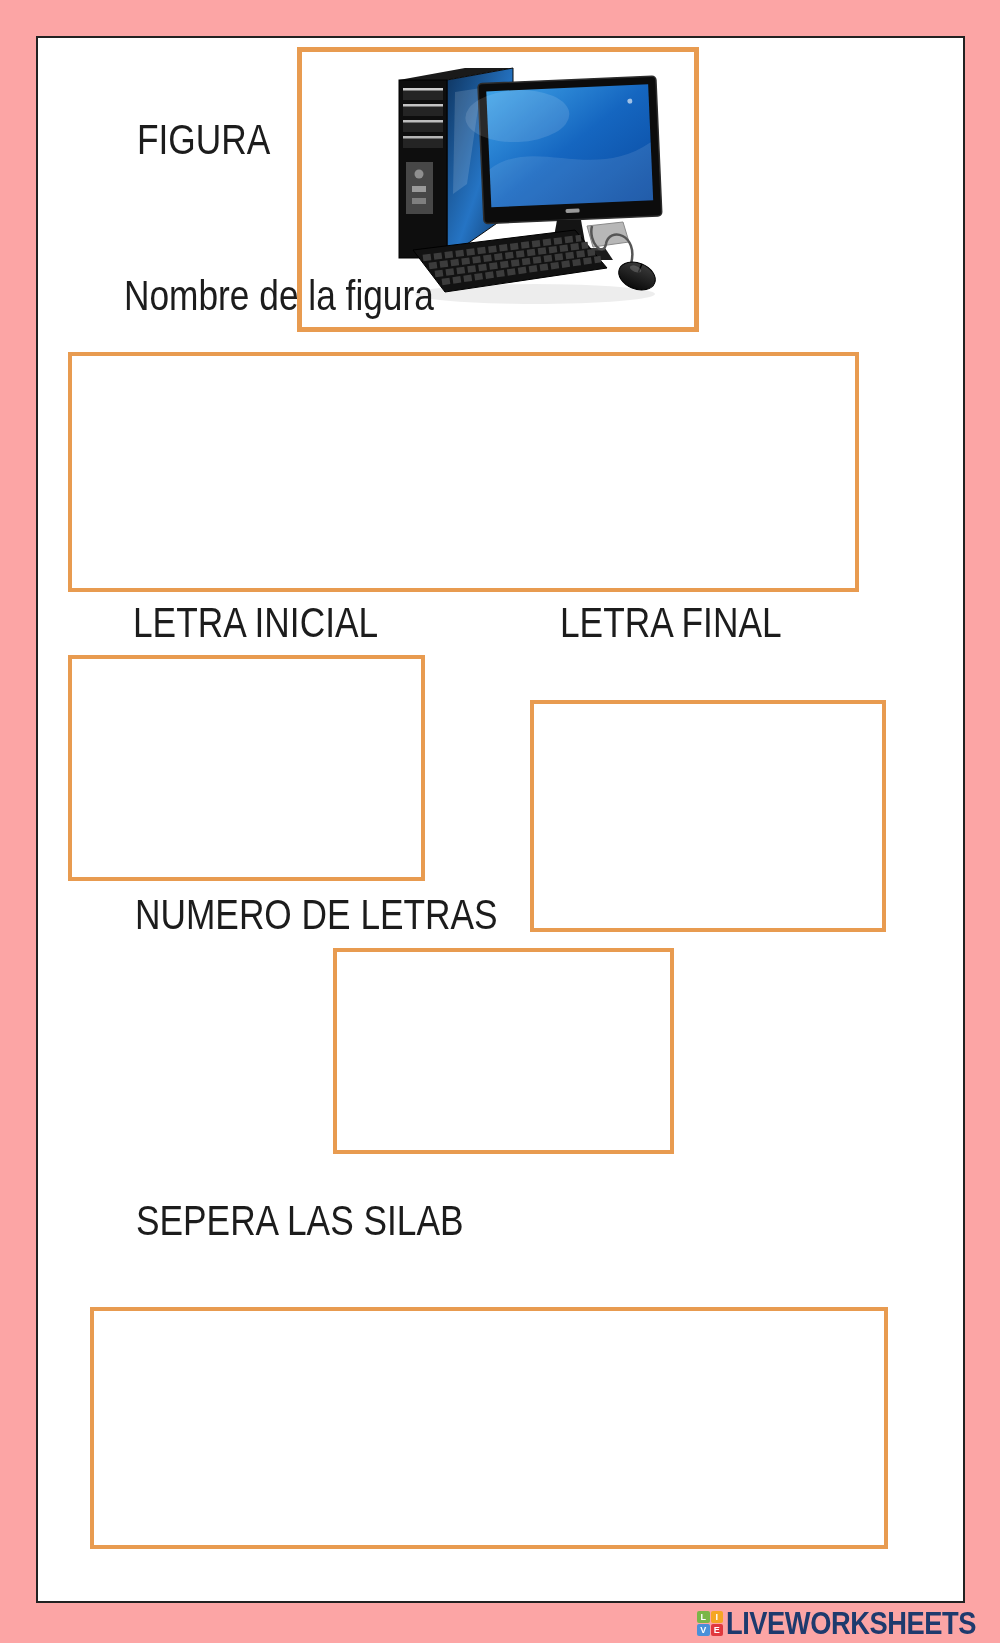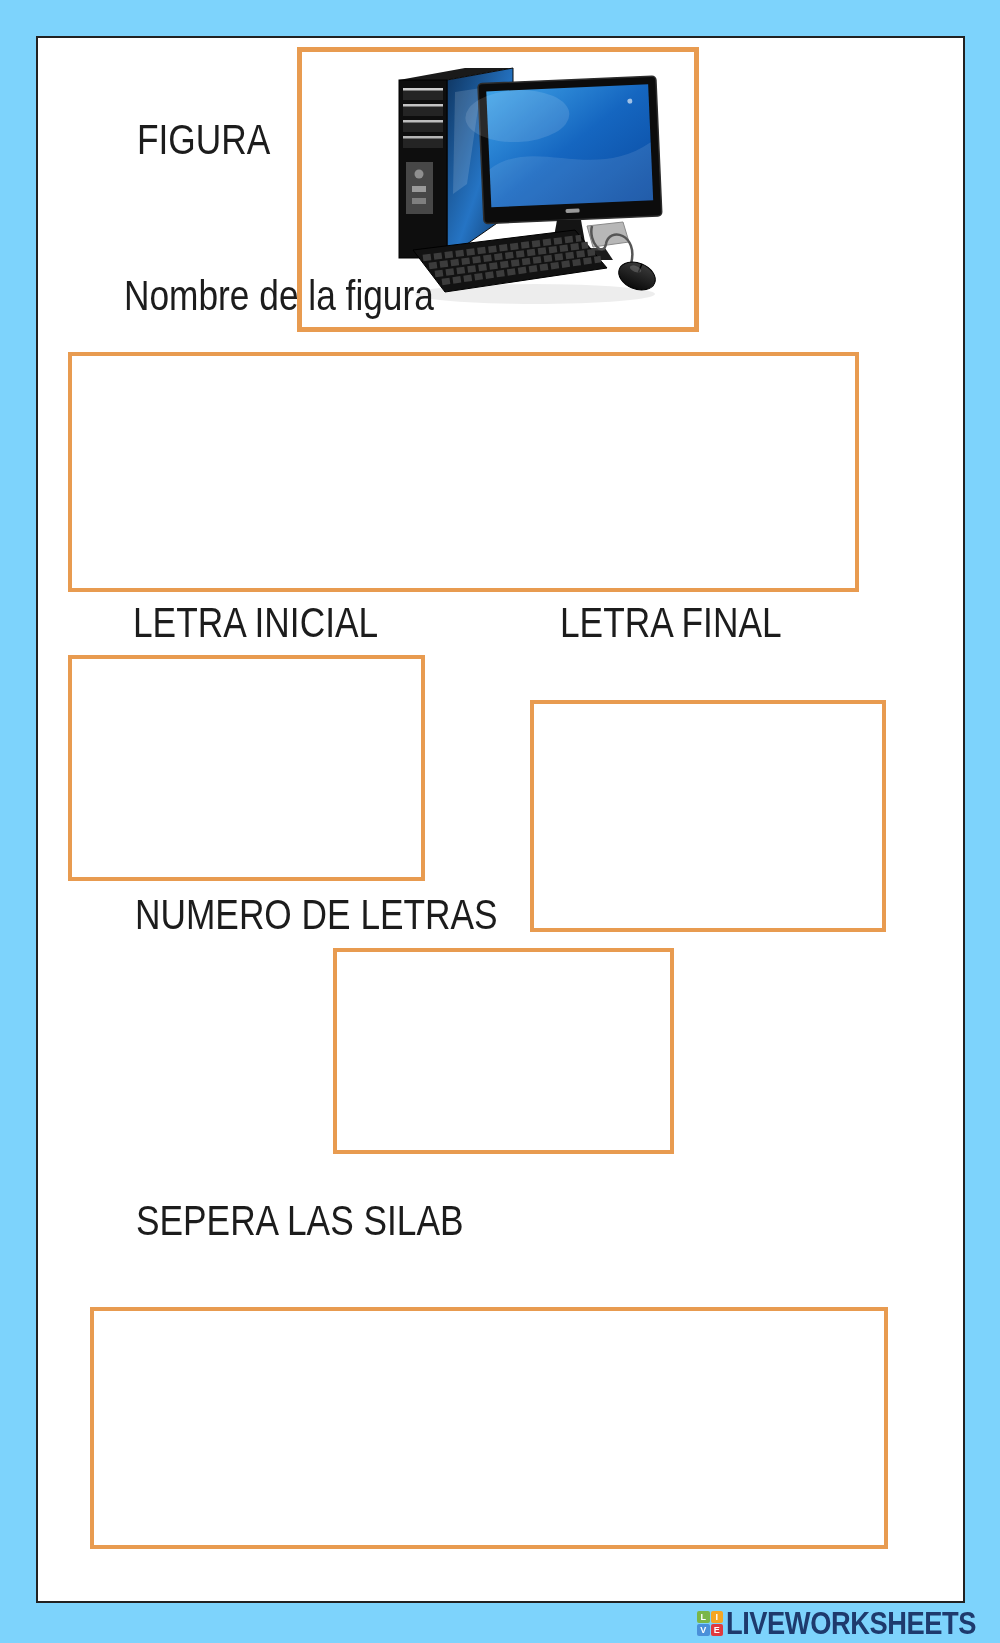--- a/index.html
+++ b/index.html
@@ -1,17 +1,17 @@
 <!DOCTYPE html>
 <html><head>
 <meta charset="utf-8">
 <style>
   html,body{margin:0;padding:0;background:#ffffff;}
   #canvas{
-    position:relative;width:1000px;height:1643px;background:#7dd3fc;
+    position:relative;width:1000px;height:1643px;background:#fca5a5;
     font-family:"Liberation Sans", sans-serif;overflow:hidden;
   }
   
   .page-border{
     position:absolute;left:36px;top:36px;width:925px;height:1563px;
     border:2px solid #222222;background:#ffffff;
   }
   
   .obox{position:absolute;border:4px solid #E89B50;background:transparent;}
   #computer-box{left:297px;top:47px;width:392px;height:275px;border-width:5px;}

